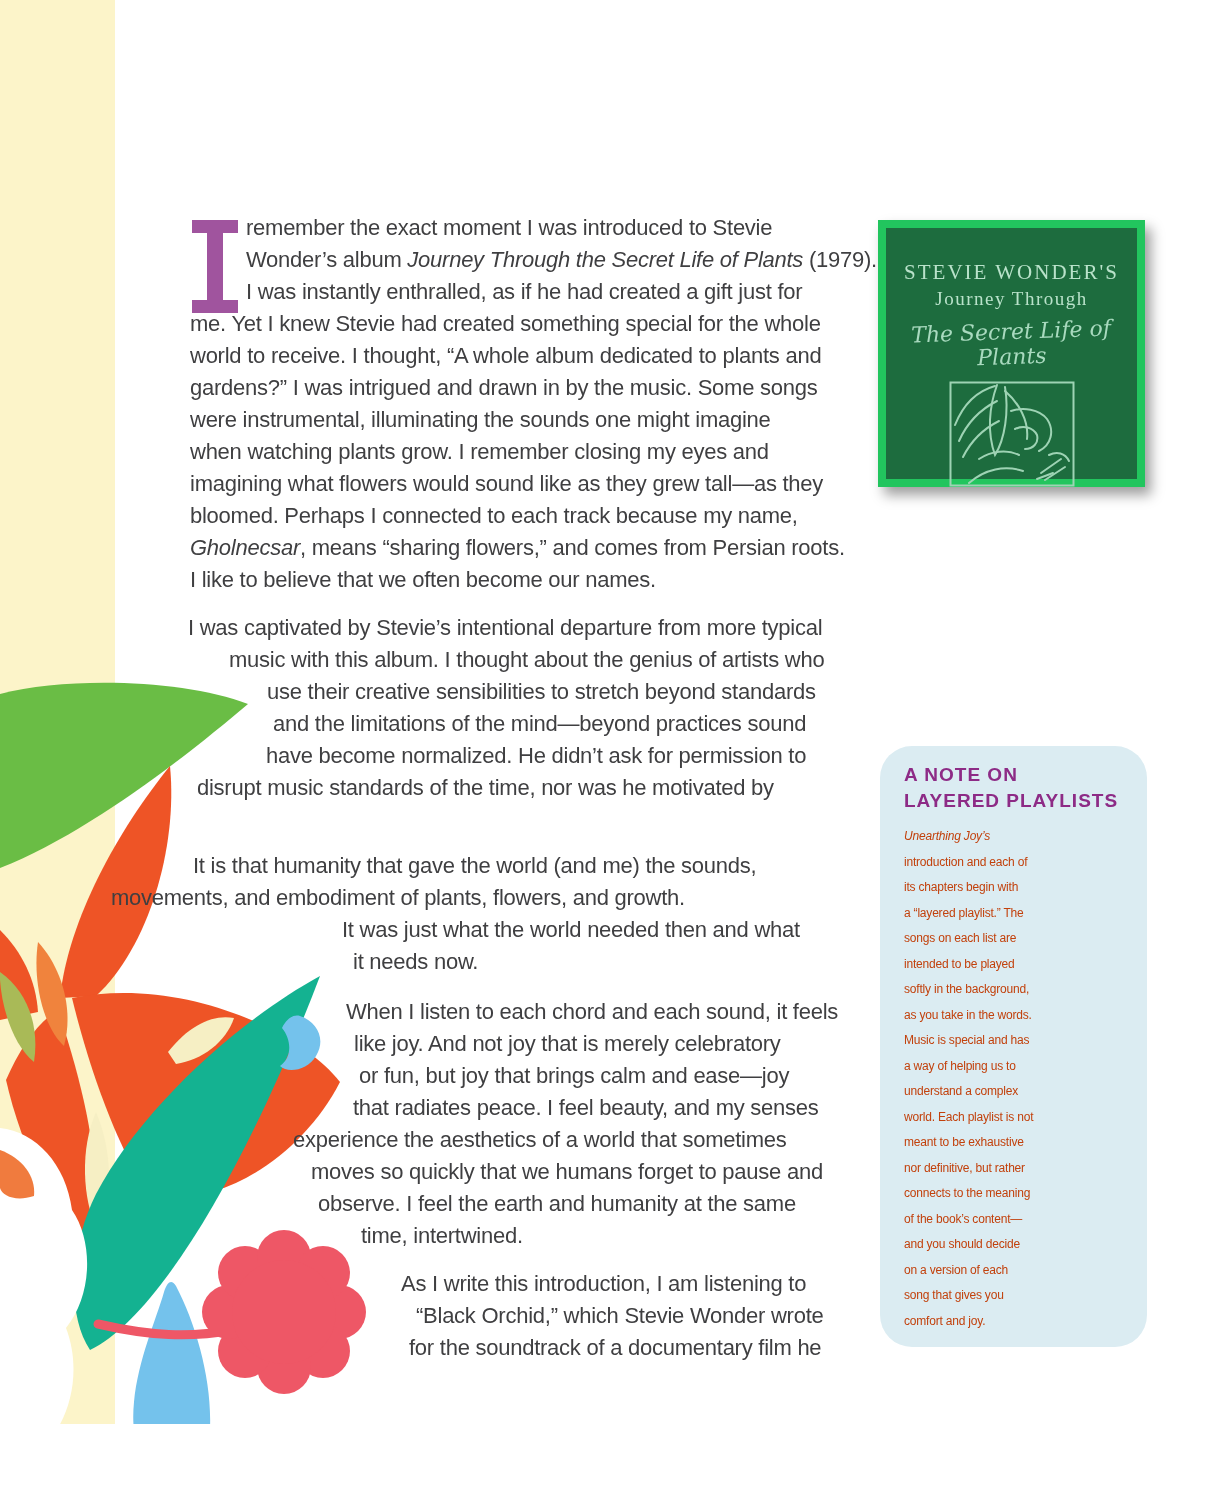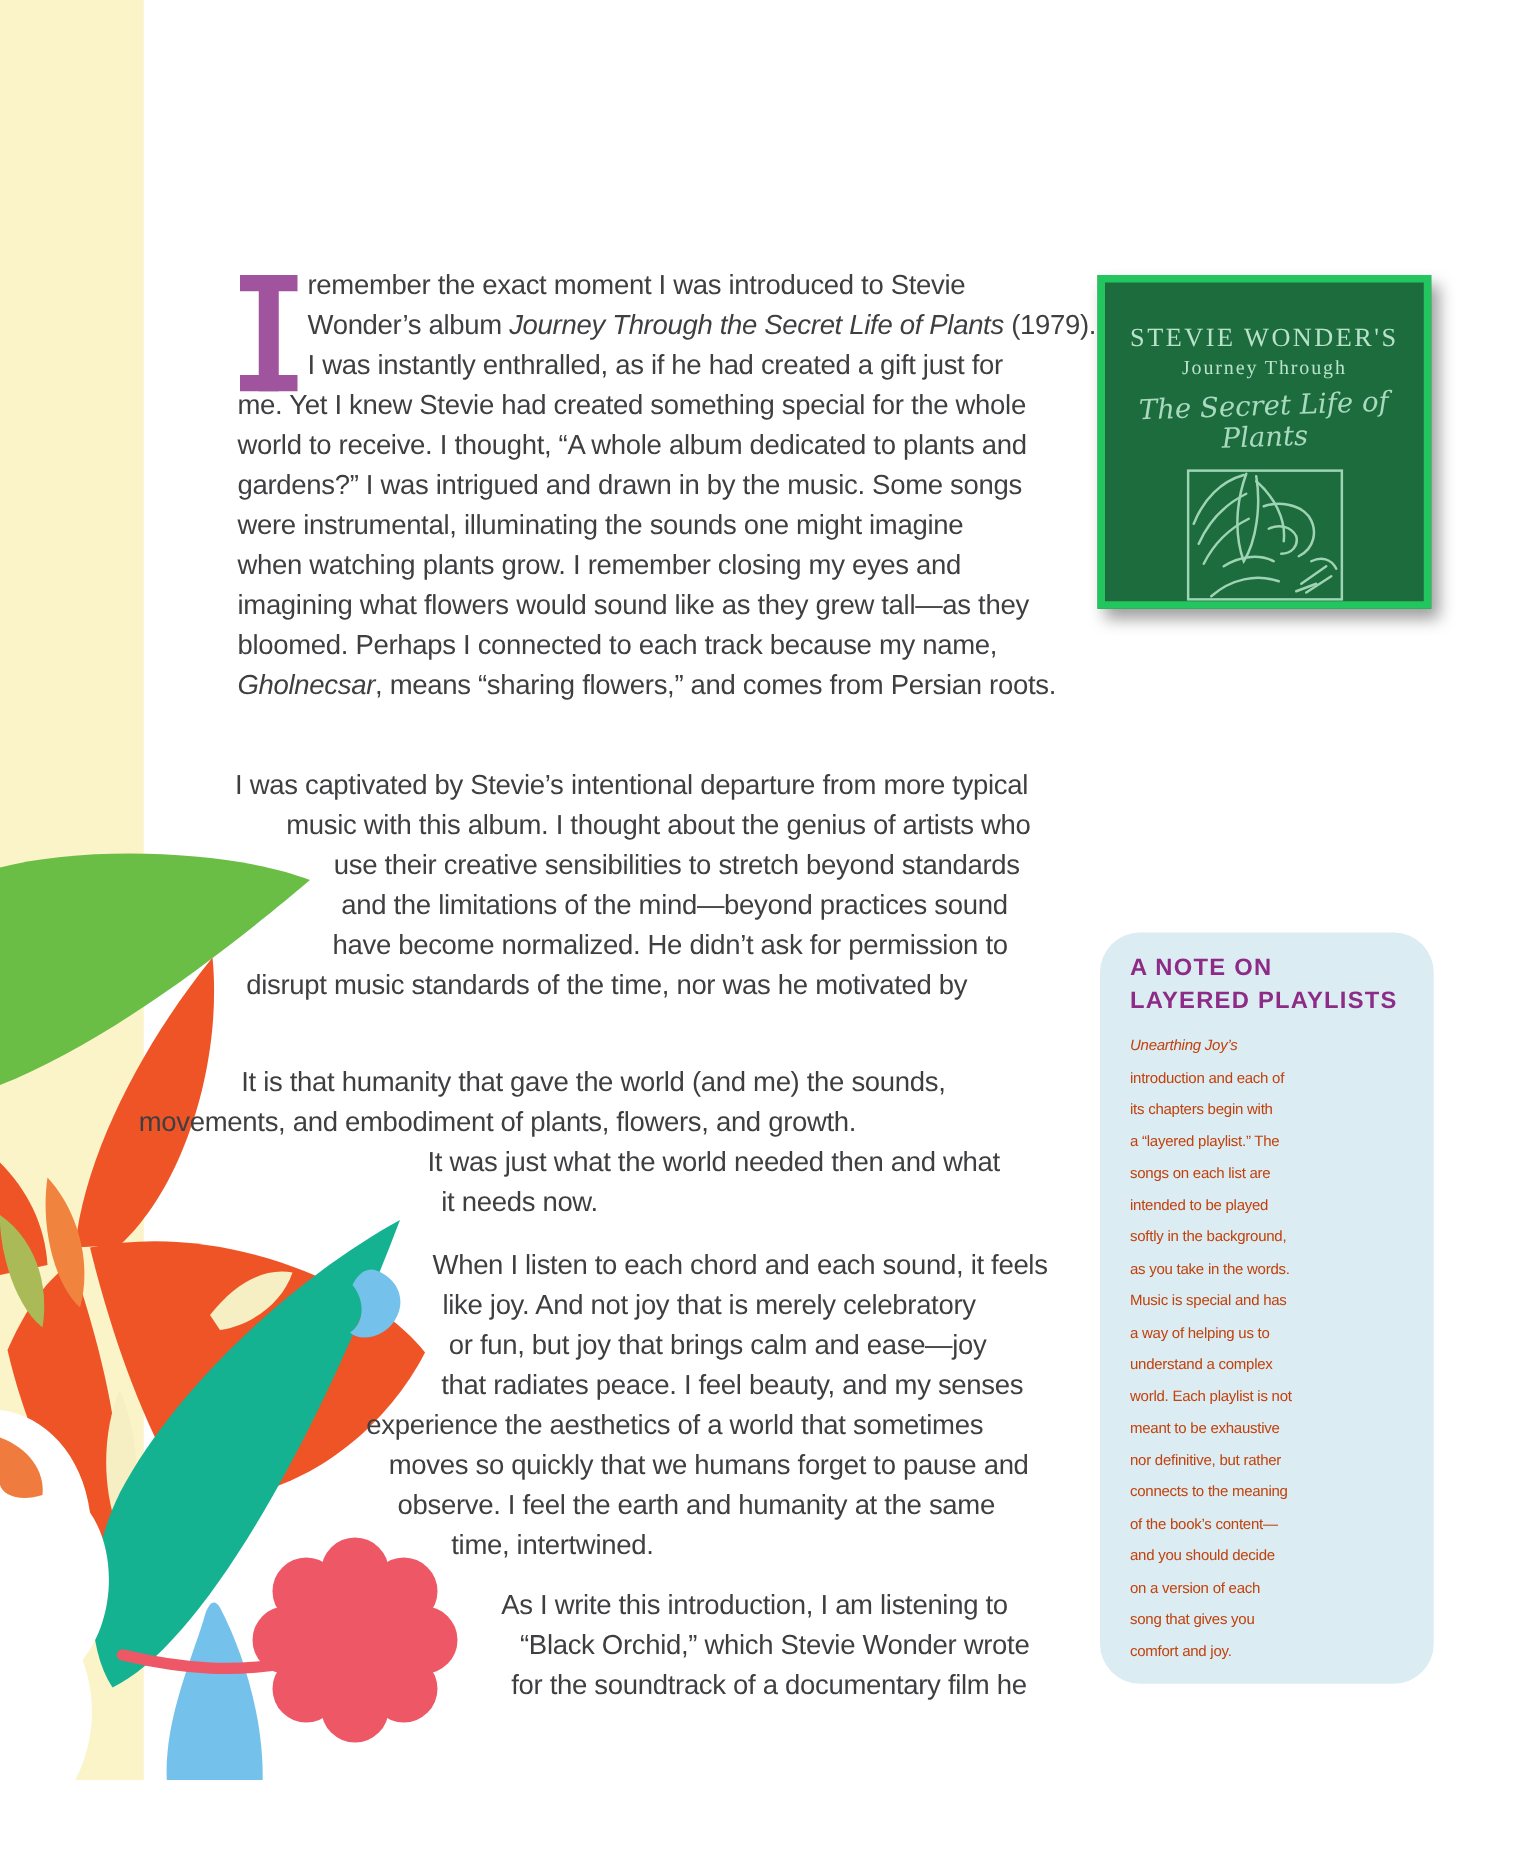--- a/index.html
+++ b/index.html
@@ -17,26 +17,26 @@
   
   .dropcap{position:absolute;left:192px;top:220px;width:46px;height:93px;}
   .dropcap::before,.dropcap::after{content:"";position:absolute;left:0;width:46px;height:13px;background:#a0549e;}
   .dropcap::before{top:0}
   .dropcap::after{bottom:0}
   .dc-stem{position:absolute;left:15px;top:0;width:16px;height:93px;background:#a0549e;}
   .sr{position:absolute;opacity:0;font-size:8px;}
 
   
   .album{position:absolute;left:878px;top:220px;width:267px;height:267px;box-sizing:border-box;
-         background:#1d6c3e;border:6px solid #22c55e;
+         background:#1d6c3e;border:8px solid #22c55e;
          box-shadow:6px 8px 12px rgba(0,0,0,0.38);}
   .album-artist{margin-top:32px;text-align:center;font-family:"Liberation Serif",serif;
                 font-size:21px;letter-spacing:2px;color:#b9e2ca;}
   .album-sub{margin-top:3px;text-align:center;font-family:"Liberation Serif",serif;
-             font-size:16px;letter-spacing:1.5px;color:#b9e2ca;}
+             font-size:19px;letter-spacing:1.5px;color:#b9e2ca;}
   .album-script{margin-top:9px;text-align:center;font-family:"DejaVu Serif",serif;
                 font-style:italic;font-size:22px;color:#a9dabf;transform:rotate(-2deg);}
   .album-flower{display:block;margin:12px auto 0;}
 
   
   .note-box{position:absolute;left:880px;top:746px;width:267px;height:601px;box-sizing:border-box;
             background:#dbecf2;border-radius:32px;padding:16px 24px;}
   .note-heading{font-weight:bold;font-size:19px;line-height:26px;letter-spacing:1px;
                 color:#8d2b86;margin-bottom:10px;}
   .nln{white-space:nowrap;font-size:12px;line-height:25.5px;letter-spacing:-0.2px;color:#c2410c;}
@@ -91,20 +91,21 @@
     <div class="ln" style="padding-left:246px"><span>Wonder’s album </span><span class="it">Journey Through the Secret Life of Plants</span><span> (1979).</span></div>
     <div class="ln" style="padding-left:246px"><span>I was instantly enthralled, as if he had created a gift just for</span></div>
     <div class="ln" style="padding-left:190px"><span>me. Yet I knew Stevie had created something special for the whole</span></div>
     <div class="ln" style="padding-left:190px"><span>world to receive. I thought, “A whole album dedicated to plants and</span></div>
     <div class="ln" style="padding-left:190px"><span>gardens?” I was intrigued and drawn in by the music. Some songs</span></div>
     <div class="ln" style="padding-left:190px"><span>were instrumental, illuminating the sounds one might imagine</span></div>
     <div class="ln" style="padding-left:190px"><span>when watching plants grow. I remember closing my eyes and</span></div>
     <div class="ln" style="padding-left:190px"><span>imagining what flowers would sound like as they grew tall—as they</span></div>
     <div class="ln" style="padding-left:190px"><span>bloomed. Perhaps I connected to each track because my name,</span></div>
     <div class="ln" style="padding-left:190px"><span class="it">Gholnecsar</span><span>, means “sharing flowers,” and comes from Persian roots.</span></div>
+    <div class="ln" style="padding-left:190px"><span>I like to believe that we often become our names.</span></div>
   </div>
 
   <div class="para" style="top:612px">
     <div class="ln" style="padding-left:188px">I was captivated by Stevie’s intentional departure from more typical</div>
     <div class="ln" style="padding-left:229px">music with this album. I thought about the genius of artists who</div>
     <div class="ln" style="padding-left:267px">use their creative sensibilities to stretch beyond standards</div>
     <div class="ln" style="padding-left:273px">and the limitations of the mind—beyond practices sound</div>
     <div class="ln" style="padding-left:266px">have become normalized. He didn’t ask for permission to</div>
     <div class="ln" style="padding-left:197px">disrupt music standards of the time, nor was he motivated by</div>
   </div>

